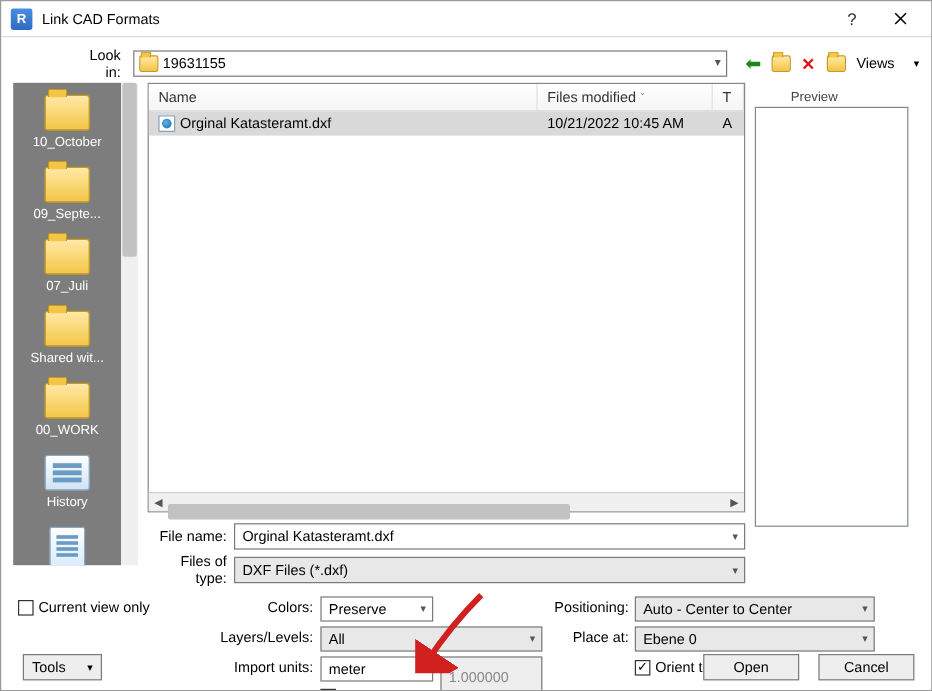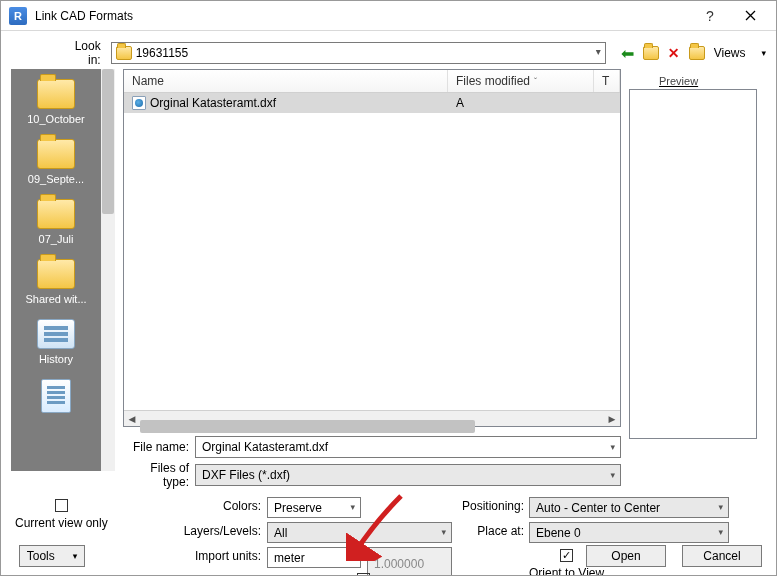--- a/index.html
+++ b/index.html
@@ -177,30 +177,30 @@
   .combo {
     flex:1; height:22px; border:1px solid #7a7a7a; background:#fff;
     display:flex;align-items:center; padding:0 18px 0 6px; position:relative;
   }
   .combo.grey { background:#e8e8e8;}
   .combo .chev { position:absolute; right:5px; top:5px; font-size:9px; color:#555;}
 
   
   .preview {
     position:absolute; left:628px; top:38px;
-    width:128px; height:402px;text-decoration:underline;
+    width:128px; height:402px;
   }
   .preview .label { text-align:left; padding-left:30px; color:#444; font-size:11px; margin-top:6px;}
   .preview .box { border:1px solid #828790; height:350px; margin-top:2px; background:#fff;}
 
   
   .bottom {
     position:absolute; left:10px; right:10px; top:460px; bottom:10px;
   }
-  .checkbox { display:inline-flex; align-items:center; gap:4px;flex-direction:column;}
+  .checkbox { display:inline-flex; align-items:center; gap:4px;}
   .cb-box { width:13px; height:13px; border:1px solid #333; display:inline-flex;align-items:center;justify-content:center;font-size:11px;line-height:1;}
   .current-view { position:absolute; left:4px; top:8px;}
 
   .opt-label { position:absolute; text-align:right;}
   .opt-ctrl { position:absolute;}
 
   .sel {
     height:21px; border:1px solid #7a7a7a; background:#fff;
     display:flex;align-items:center; padding:0 18px 0 6px; position:relative;width:100%;
   }
@@ -281,20 +281,21 @@
         <span style="font-size:9px;">▾</span>
       </div>
     </div>
   </div>
 
   <div class="places">
     <div class="place-item"><div class="big-folder"></div><span>10_October</span></div>
     <div class="place-item"><div class="big-folder"></div><span>09_Septe...</span></div>
     <div class="place-item"><div class="big-folder"></div><span>07_Juli</span></div>
     <div class="place-item"><div class="big-folder"></div><span>Shared wit...</span></div>
+    <div class="place-item"><div class="big-folder"></div><span>00_WORK</span></div>
     <div class="place-item"><div class="hist-ico"></div><span>History</span></div>
     <div class="place-item"><div class="journ-ico"></div><span></span></div>
   </div>
   <div class="places-scroll">
     <div class="thumb"></div>
   </div>
 
   <div class="filelist">
     <div class="header">
       <div class="col col-name">
@@ -303,20 +304,21 @@
       <div class="col col-date">
           <span>Files modified</span>
           <span class="sort-caret">ˇ</span>
         </div>
       <div class="col col-type">
           <span>T</span>
         </div>
     </div>
     <div class="row selected">
       <div class="cell col-name"><span class="file-ico"></span><span>Orginal Katasteramt.dxf</span></div>
+      <div class="cell col-date">10/21/2022 10:45 AM</div>
       <div class="cell col-type">A</div>
     </div>
     <div style="flex:1"></div>
     <div class="hscroll">
       <div class="arrow">◀</div>
       <div class="track">
           <div class="thumb"></div>
         </div>
       <div class="arrow">▶</div>
     </div>

